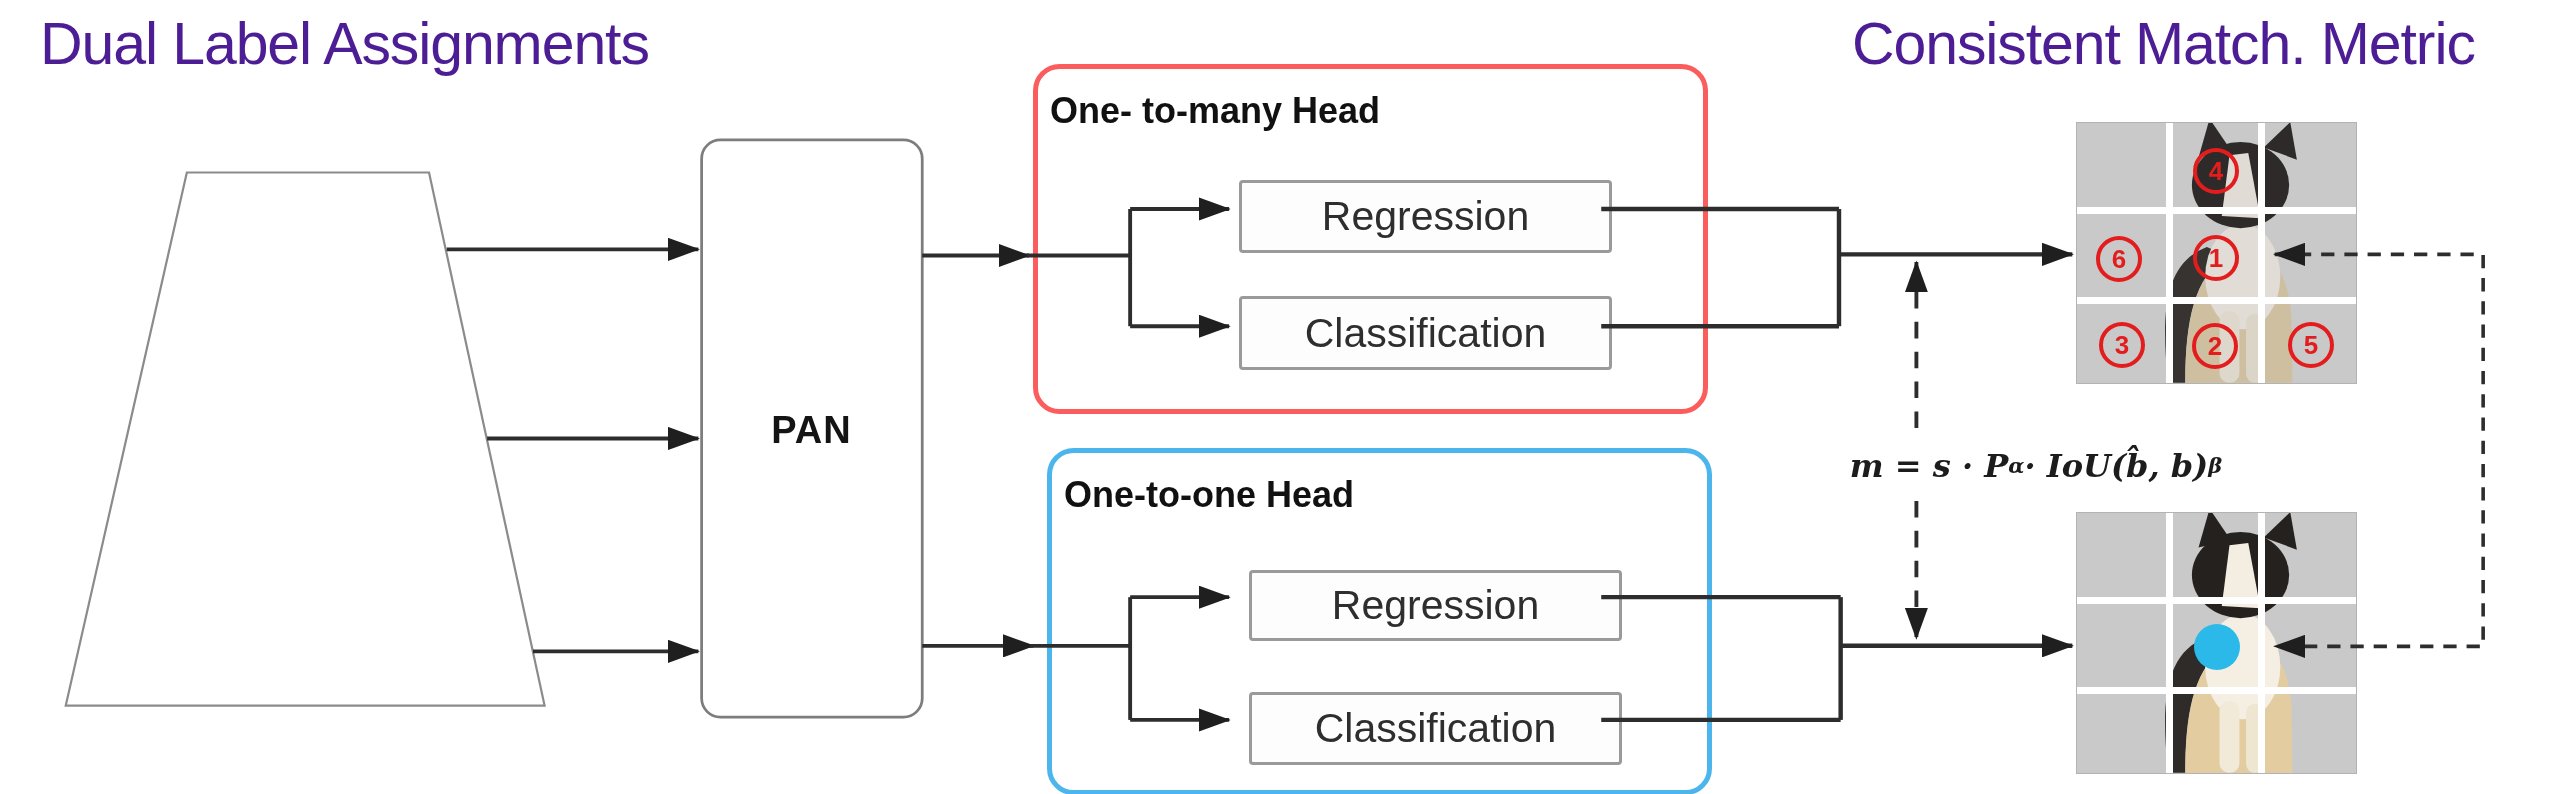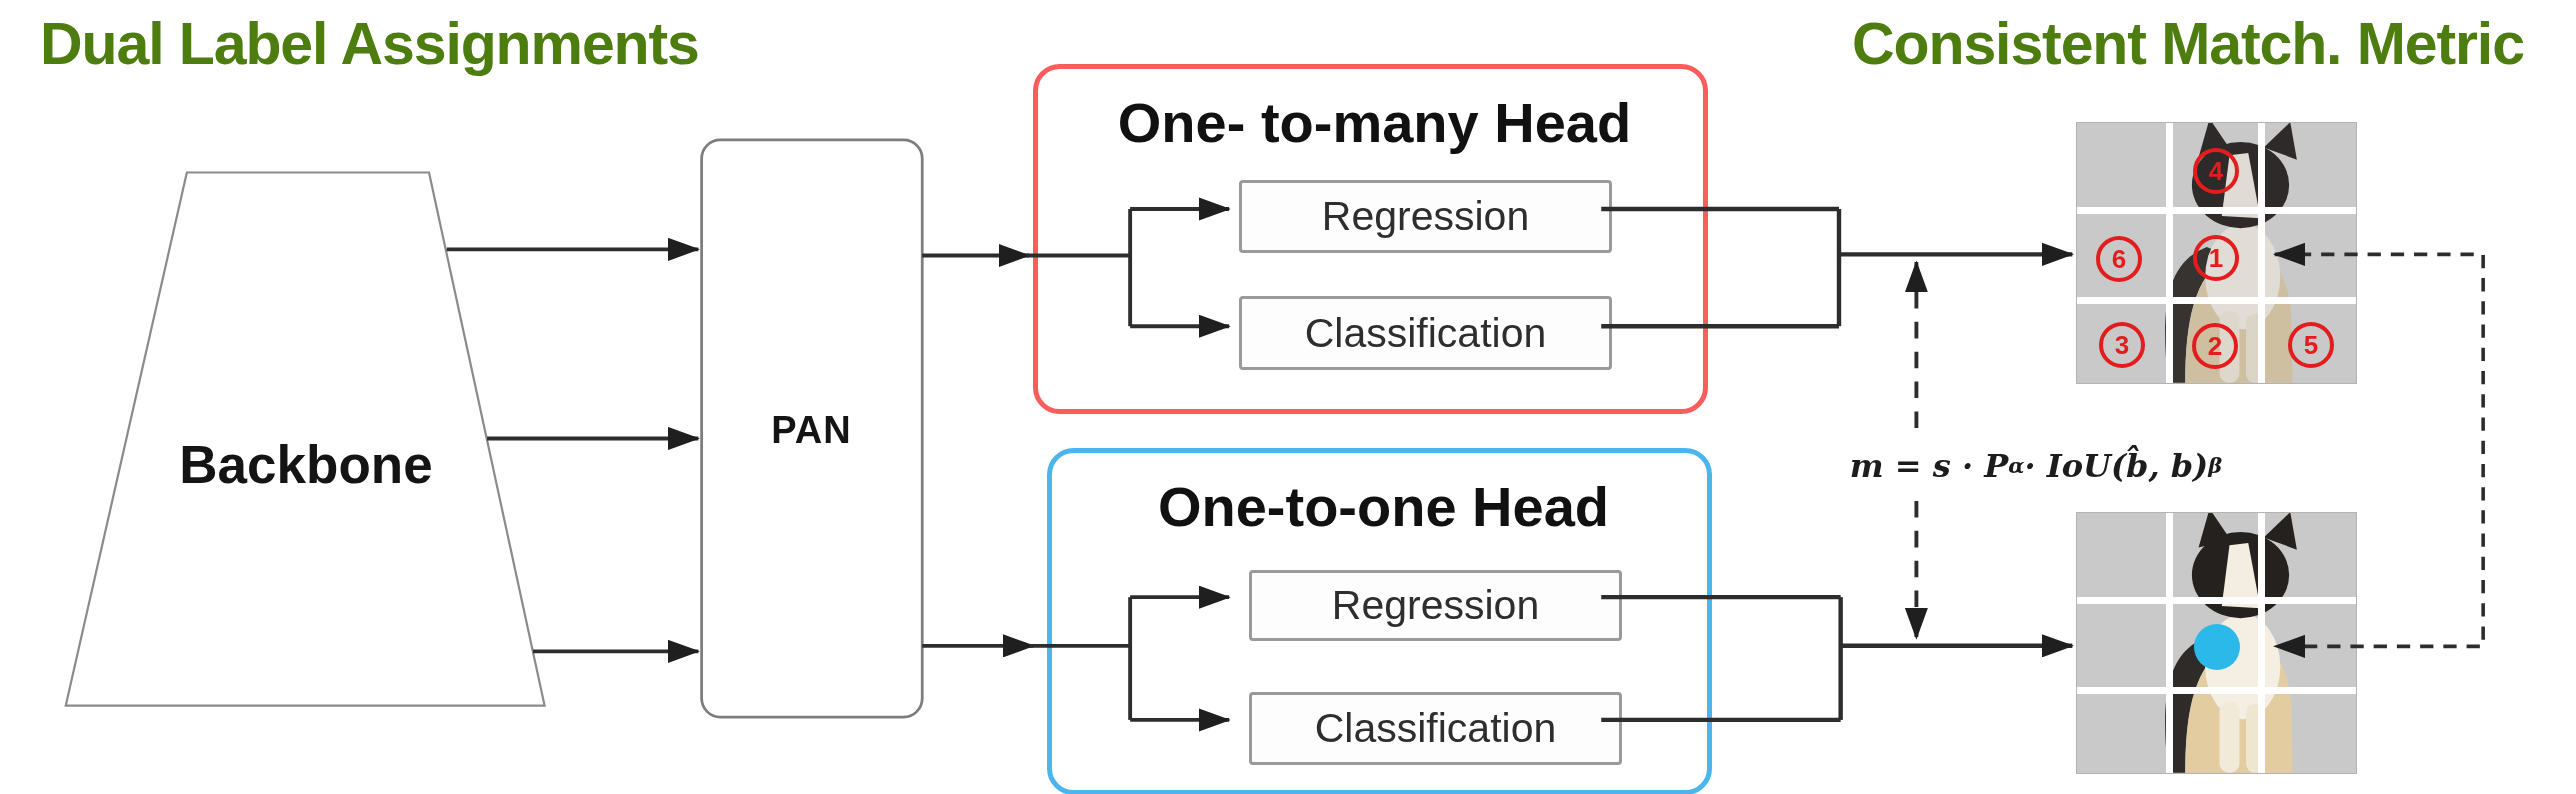--- a/index.html
+++ b/index.html
@@ -3,21 +3,21 @@
 <meta charset="utf-8">
 <style>
   html,body { margin:0; padding:0; background:#ffffff; }
   #canvas {
     position:relative; width:2576px; height:794px; background:#ffffff;
     font-family:"Liberation Sans", sans-serif; overflow:hidden;
   }
 
   
   .section-title {
-    position:absolute; top:10px; font-size:59px; font-weight:bold; color:#4d7c0f;
+    position:absolute; top:10px; font-size:59px; font-weight:normal; color:#4c1d95;
     letter-spacing:-1.1px; white-space:nowrap;
   }
   #title-left  { left:40px; }
   #title-right { left:1852px; width:761px; text-align:left; }
 
   
   #wires { position:absolute; left:0; top:0; z-index:3; pointer-events:none; }
 
   
   .block-label {
@@ -25,22 +25,22 @@
     text-align:center; white-space:nowrap;
   }
   #backbone-label { left:140px; top:434px; width:332px; font-size:53px; }
   #pan-label      { left:701px; top:409px; width:221px; font-size:38px; letter-spacing:1.1px; }
 
   
   .head-box { position:absolute; z-index:2; background:#ffffff; border-radius:26.6px; }
   #head-one-to-many { left:1033px; top:64px;  width:665px; height:340px; border:5.5px solid #fb5d5d; }
   #head-one-to-one  { left:1037px; top:448px;  width:655px; height:337px; border:5.5px solid #4cb6ec;margin-left:10px; }
   .head-title {
-    position:absolute; left:4px; top:21px; width:100%; text-align:center;
-    font-size:56px; font-weight:bold; color:#111111; white-space:nowrap;
+    position:absolute; left:12px; top:21px; width:100%; text-align:left;
+    font-size:36px; font-weight:bold; color:#111111; white-space:nowrap;
   }
   .sub-box {
     position:absolute; background:#fdfdfd; border:3.9px solid #9a9a9a; border-radius:4px;
     display:flex; align-items:center; justify-content:center;
     font-size:41px; color:#2e2e2e; white-space:nowrap;
   }
   #otm-reg { left:201px; top:111px; width:367px; height:67px; }
   #otm-cls { left:201px; top:227px; width:367px; height:68px; }
   #oto-reg { left:197px; top:117px; width:367px; height:65px; }
   #oto-cls { left:197px; top:239px; width:367px; height:67px; }
@@ -126,21 +126,20 @@
 
     <g fill="none" stroke="#1f1f1f" style="stroke: rgb(45, 45, 45);">
       <path d="M3465,474 L3465,1154" stroke-width="7" stroke-dasharray="30 24" marker-start="url(#ah)" marker-end="url(#ah)"></path>
       <path d="M4113,460 L4490,460 L4490,1169 L4113,1169" stroke-width="6.5" stroke-dasharray="24 18" marker-start="url(#ah)" marker-end="url(#ah)"></path>
     </g>
   </svg>
 
   <div class="section-title" id="title-left">Dual Label Assignments</div>
   <div class="section-title" id="title-right">Consistent Match. Metric</div>
 
-  <div class="block-label" id="backbone-label">Backbone</div>
   <div class="block-label" id="pan-label">PAN</div>
 
   <div class="head-box" id="head-one-to-many" style="border-color: rgb(251, 93, 93);">
     <div class="head-title">One- to-many Head</div>
     <div class="sub-box" id="otm-reg">Regression</div>
     <div class="sub-box" id="otm-cls">Classification</div>
   </div>
 
   <div class="head-box" id="head-one-to-one" style="border-color: rgb(76, 182, 236);">
     <div class="head-title">One-to-one Head</div>

